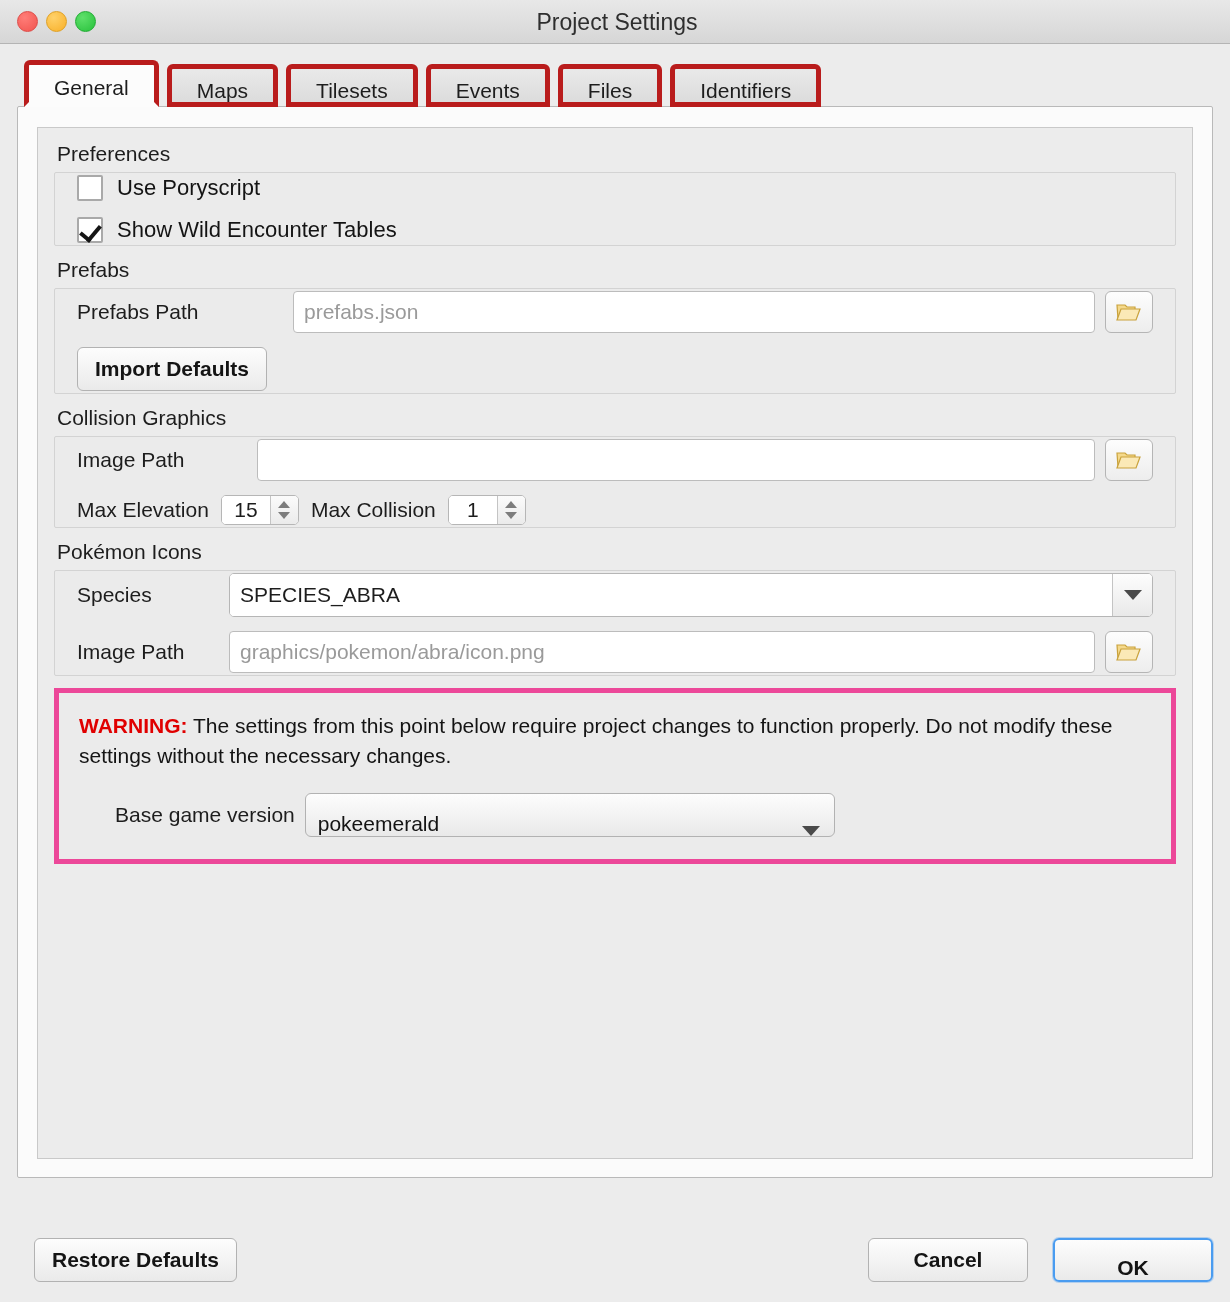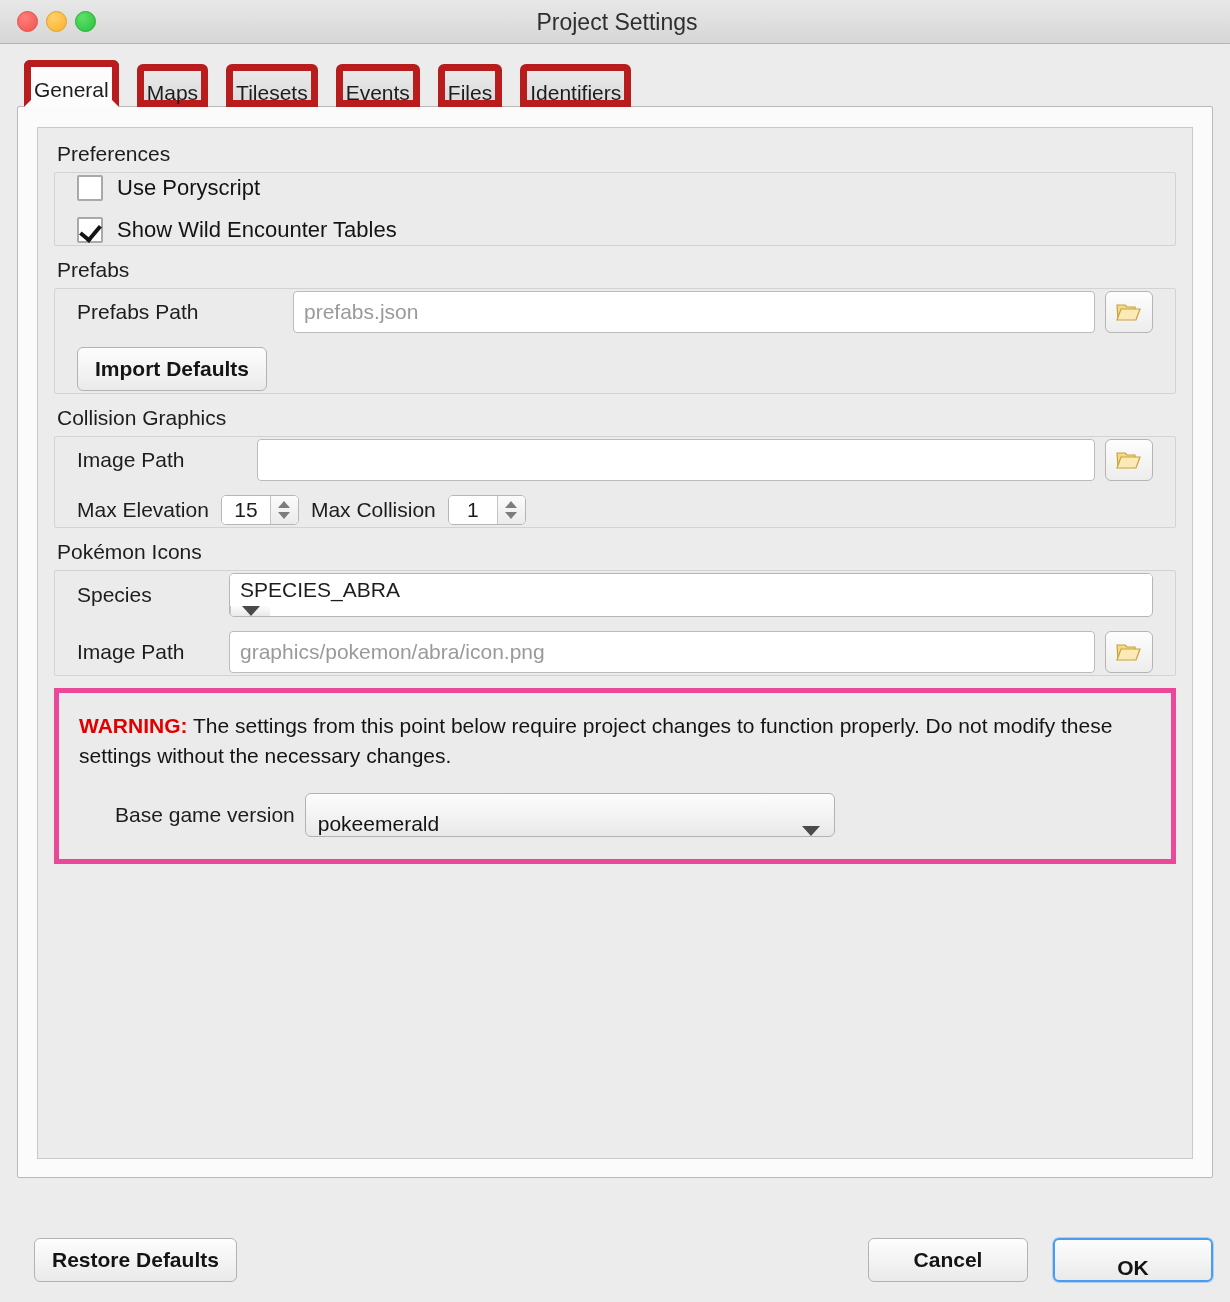--- a/index.html
+++ b/index.html
@@ -52,26 +52,26 @@
   .tabbar {
     position: relative;
     height: 48px;
     display: flex; align-items: flex-end;
     padding-left: 7px;
     z-index: 3;
   }
   .tab {
     position: relative;
     height: 43px; line-height: 43px;
-    padding: 0 3px;
+    padding: 0 25px;
     font-size: 21px; color: #1d1d1d;
     background: linear-gradient(to bottom, #e9e9e9 0%, #dcdcdc 100%);
-    border: 7px solid #b91c1c;
+    border: 5px solid #b91c1c;
     border-top-left-radius: 6px; border-top-right-radius: 6px;
-    margin-right: 18px;
+    margin-right: 8px;
     cursor: default;
   }
   .tab.active {
     background: #fcfcfc;
     border-bottom-color: #fcfcfc;
     height: 47px; line-height: 45px;
     z-index: 4;
   }
 
   .panel {
@@ -213,21 +213,20 @@
     border-top: 7px solid #7d7d7d;
   }
 
   
   .combo-split {
     display: flex; height: 44px;
     border: 1px solid #b6b6b6;
     border-radius: 5px;
     background: #fff;
     overflow: hidden;
-    flex-direction: column;
   }
   .combo-split .cval {
     flex: 1 1 auto;
     font-size: 21px; color: #1d1d1d;
     display: flex; align-items: center;
     padding-left: 10px;
     background: #fff;
     overflow: hidden; white-space: nowrap;
   }
   .combo-split .carrow {

